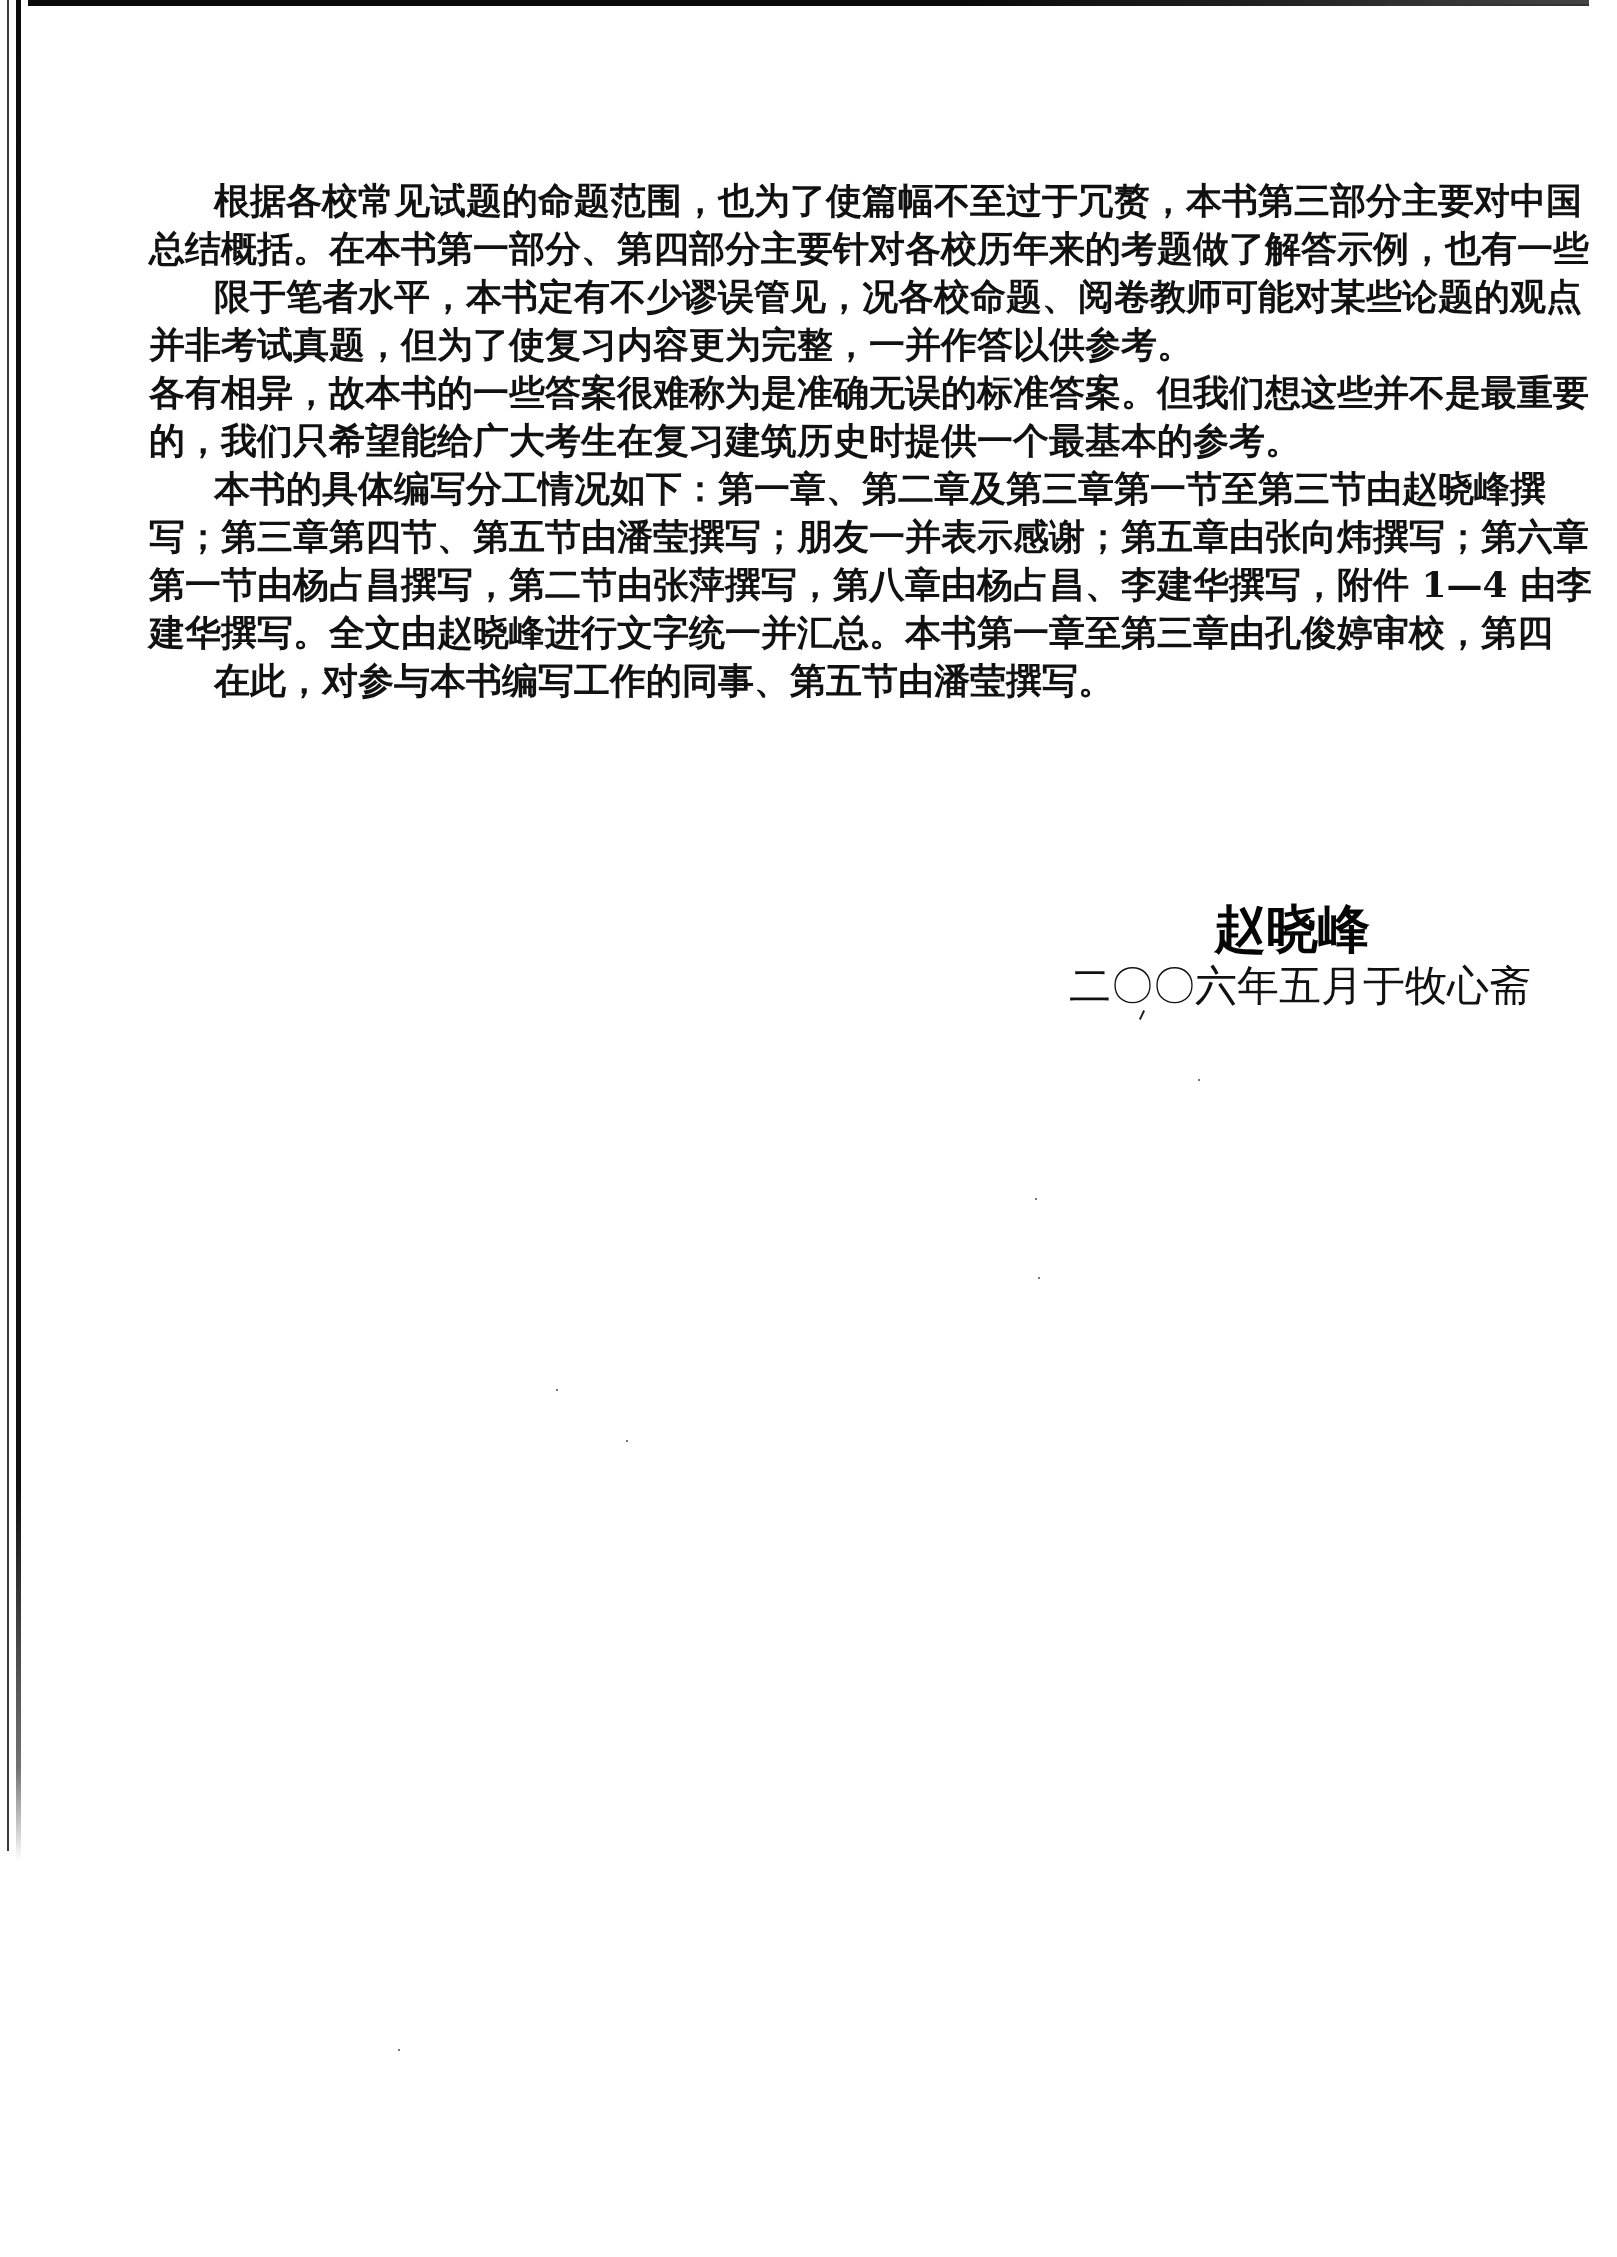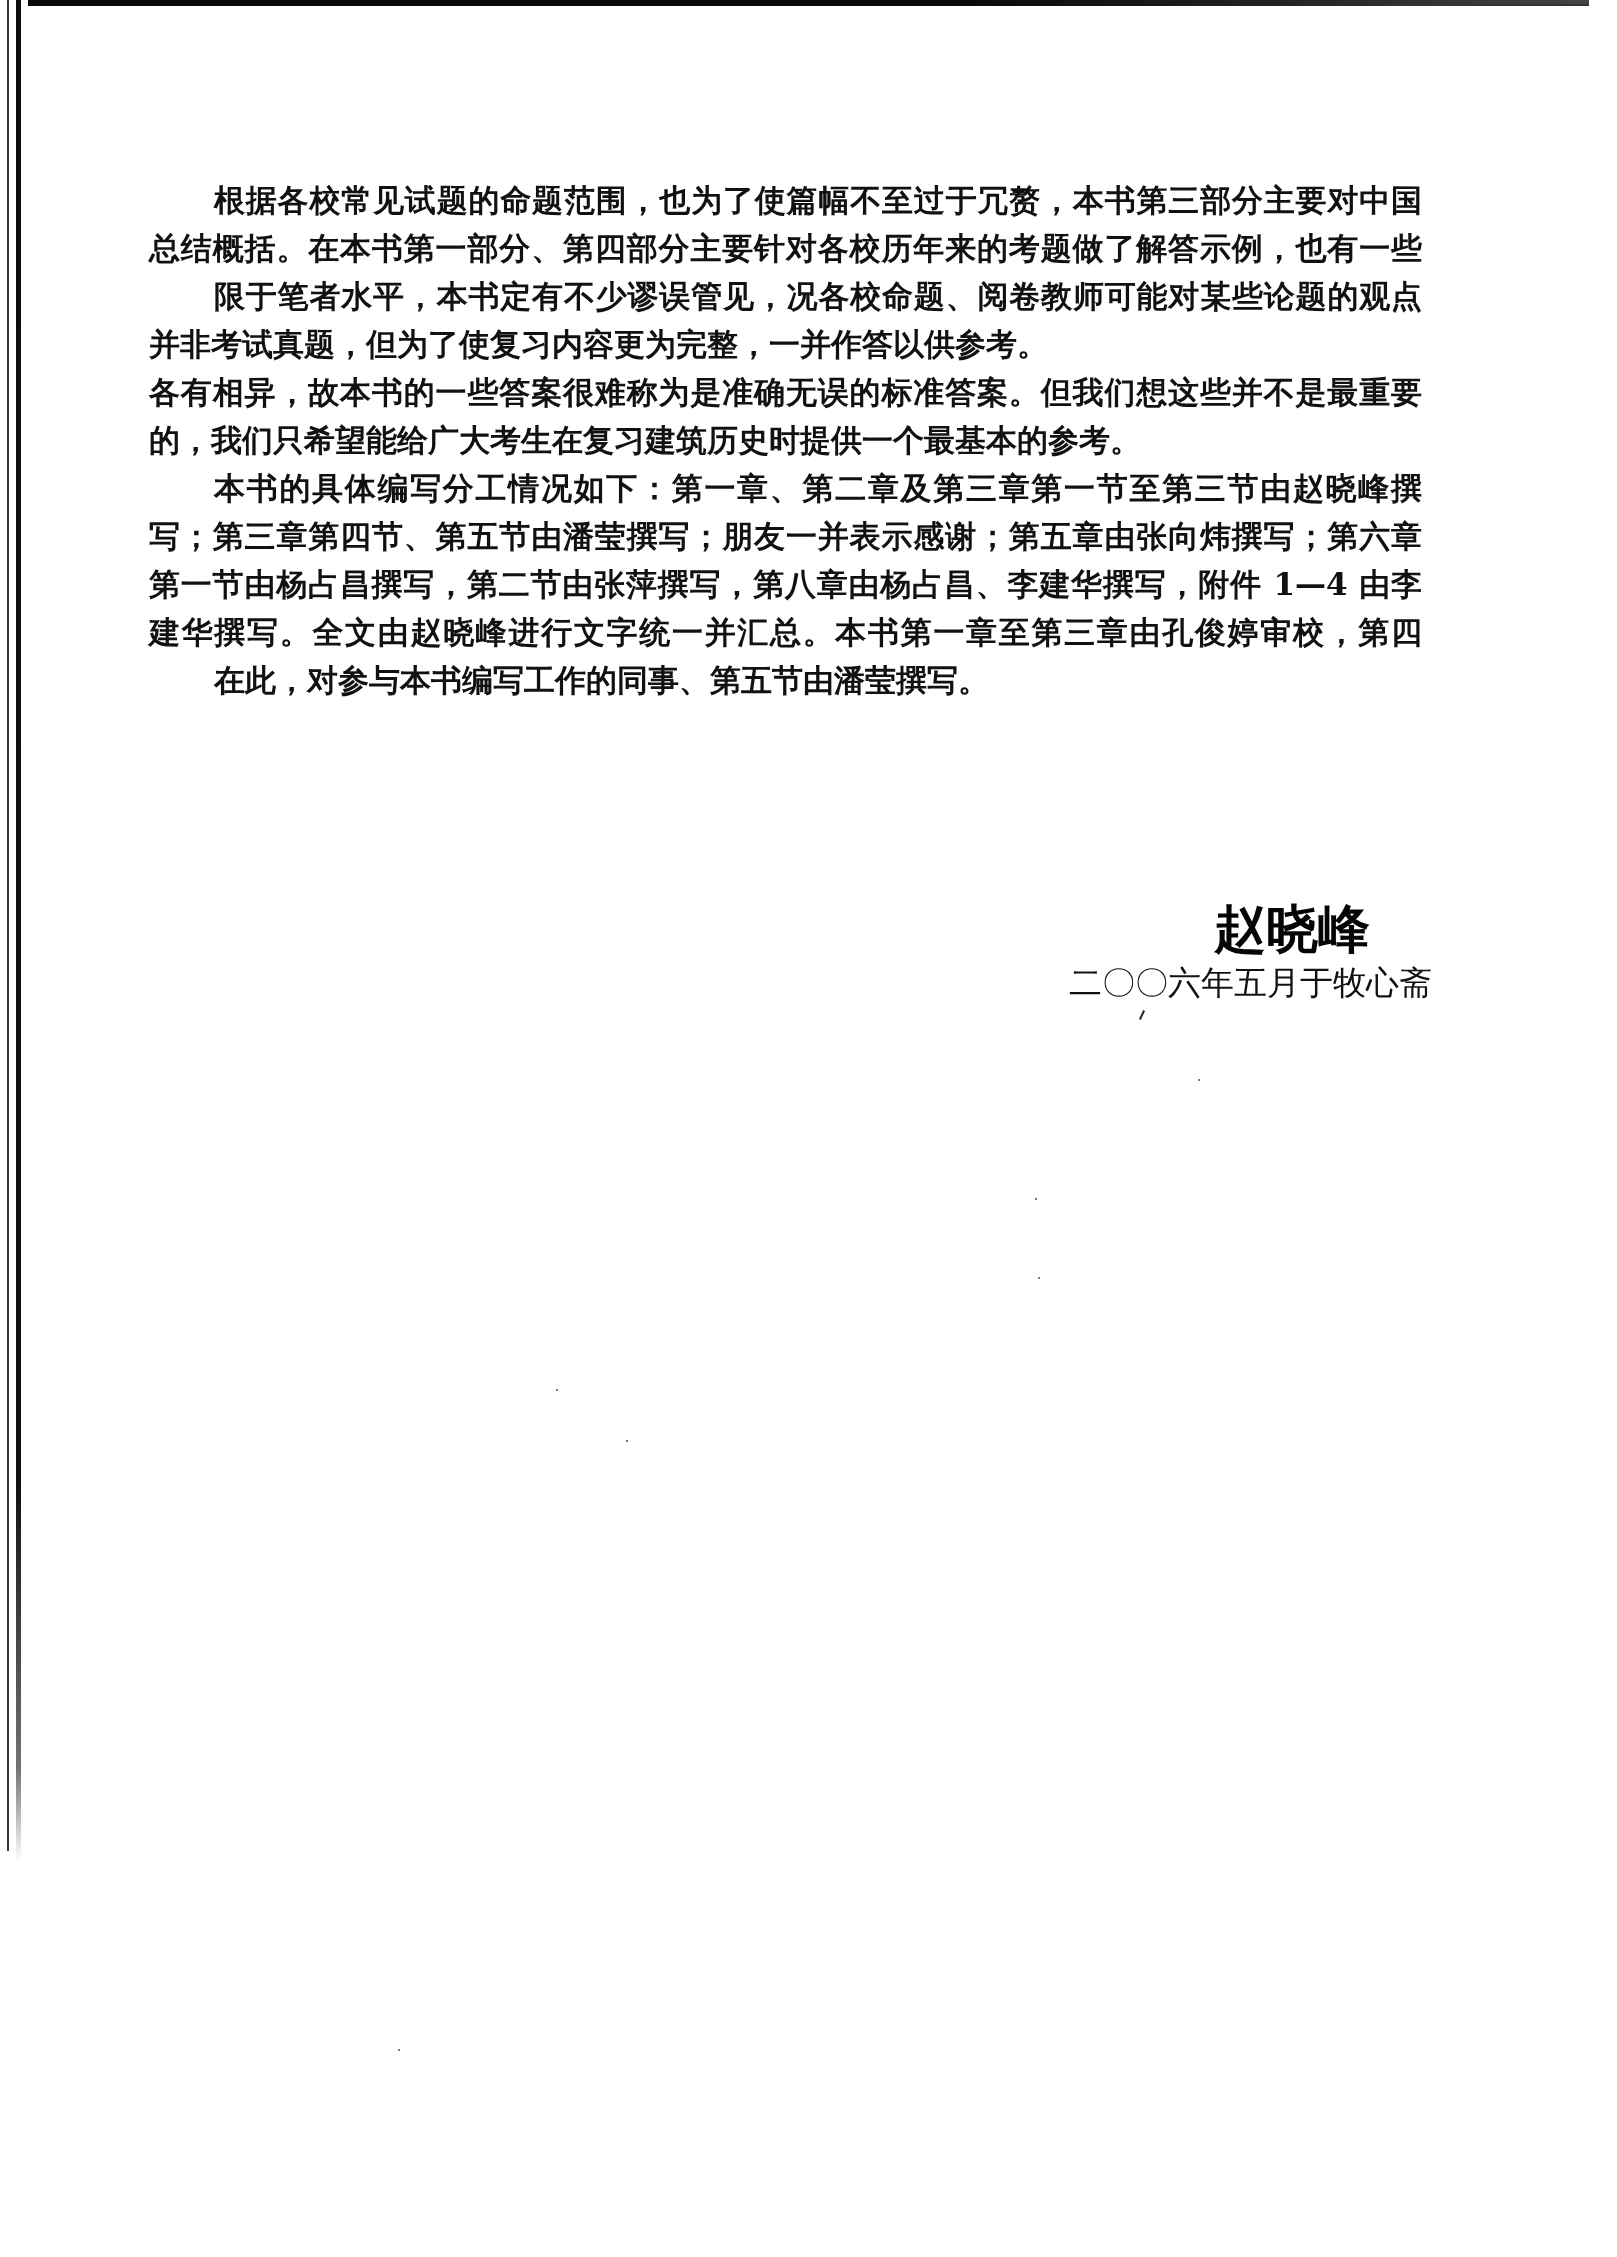--- a/index.html
+++ b/index.html
@@ -52,21 +52,21 @@
 
     .body-text {
       position: absolute;
       left: 149px;
       top: 176px;
       width: 1273px;
     }
     .line {
       height: 48px;
       line-height: 48px;
-      font-size: 31px;
+      font-size: 36px;
       font-weight: bold;
       white-space: nowrap;
       text-align: justify;
       text-align-last: justify;
       letter-spacing: 0;
       overflow: visible;
     }
     .line.indent {
       padding-left: 65px;
     }
@@ -89,26 +89,26 @@
       color: #050505;
       font-family: "DejaVu Serif", "Liberation Serif", serif;
     }
     .date-line {
       position: absolute;
       left: 1069px;
       top: 966px;
       width: 350px;
       height: 40px;
       line-height: 40px;
-      font-size: 33px;
+      font-size: 42px;
       font-weight: normal;
       text-align: justify;
       text-align-last: justify;
       white-space: nowrap;
-      font-family: Liberation Mono, monospace;
+      font-family: Liberation Sans, sans-serif;
     }
     .tick-mark {
       position: absolute;
       left: 1141px;
       top: 1010px;
       width: 2px;
       height: 10px;
       background: #222;
       transform: rotate(25deg);
     }

